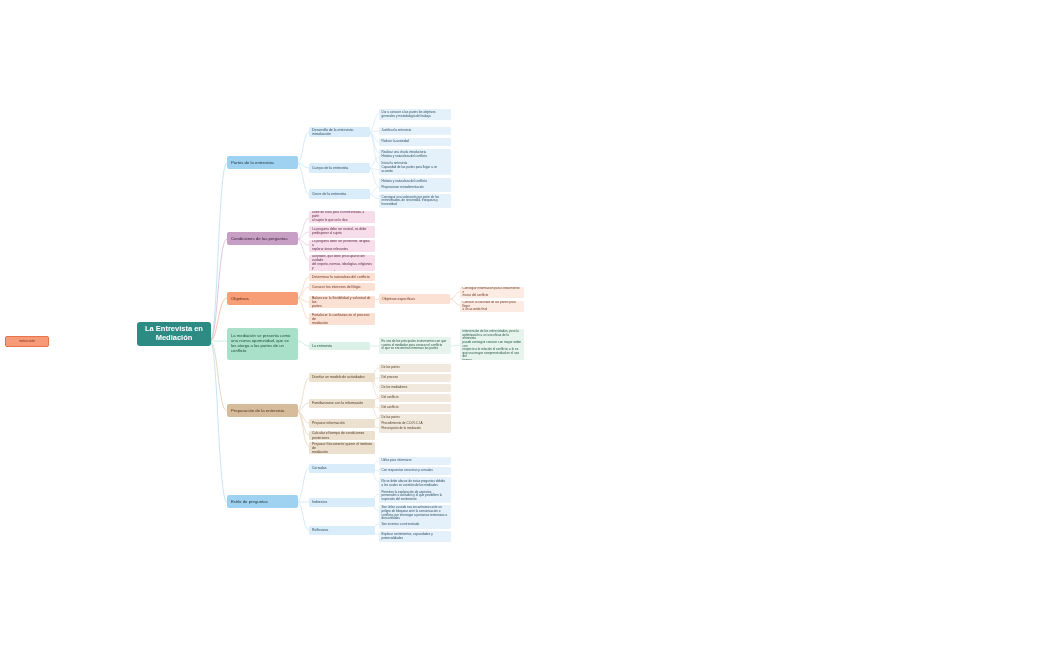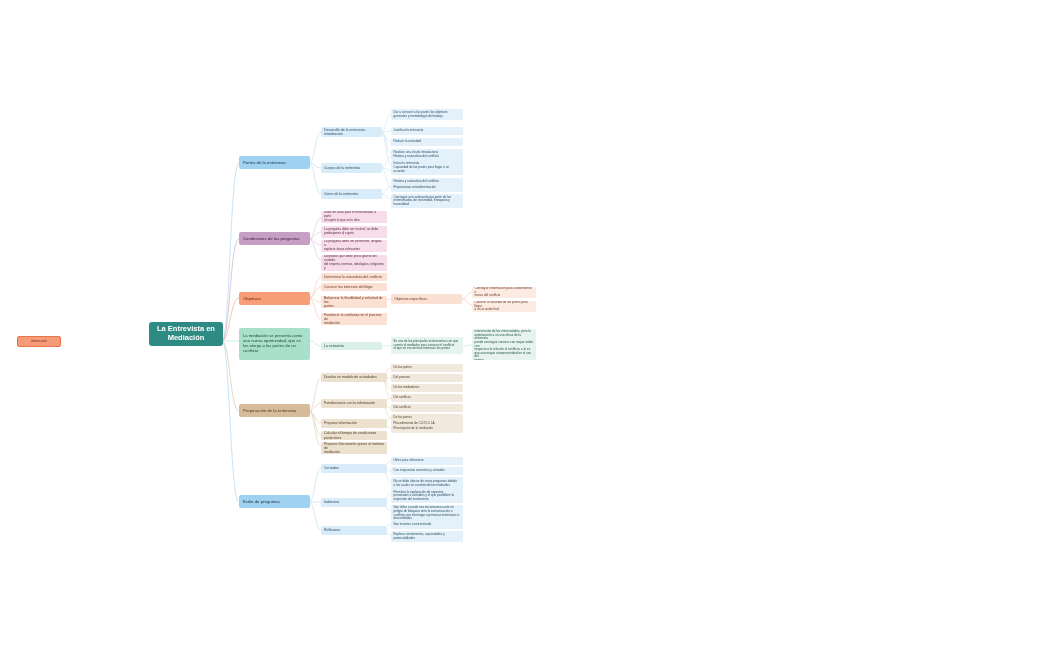--- a/index.html
+++ b/index.html
@@ -9,21 +9,21 @@
   }
   body {
     width: 1050px;
     height: 650px;
     font-family: "Liberation Sans", sans-serif;
     overflow: hidden;
     position: relative;
   }
   #canvas {
     position: absolute;
-    left: 12px; top: 0;
+    left: 0; top: 0;
     width: 896px;
     height: 650px;
     padding-left: 16px;
   }
   #edges {
     position: absolute;
     left: 0; top: 0;
     width: 1050px;
     height: 650px;
     pointer-events: none;

